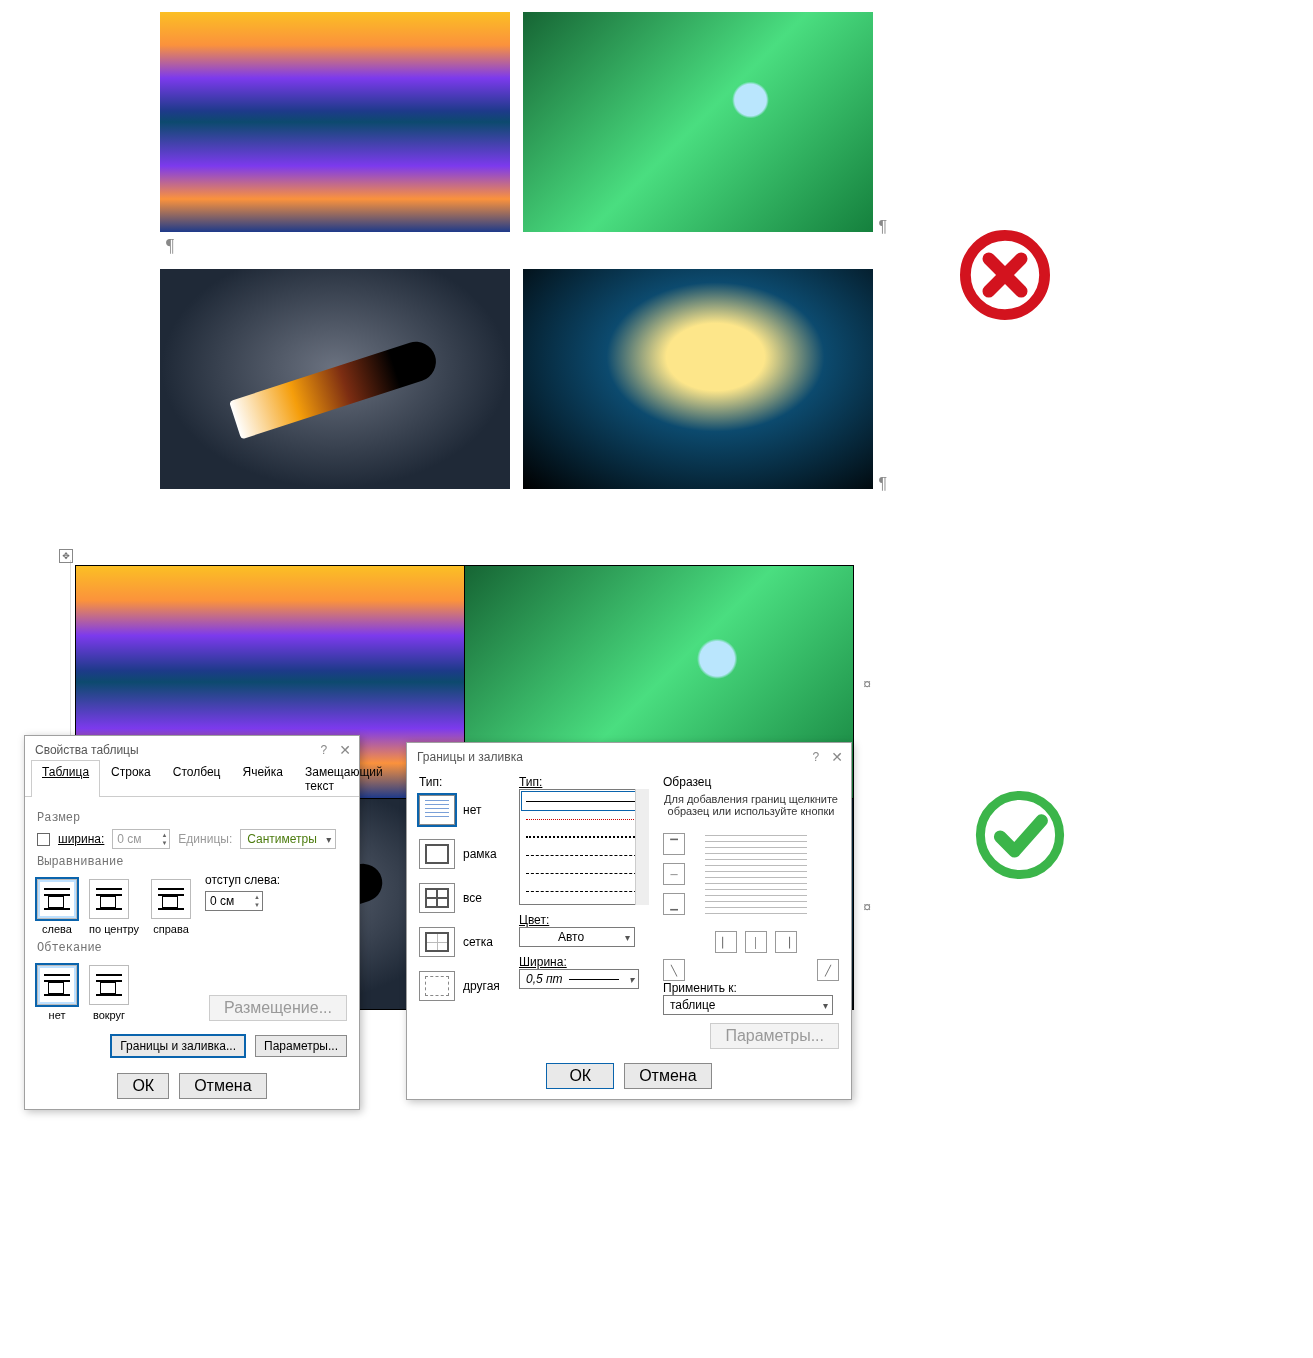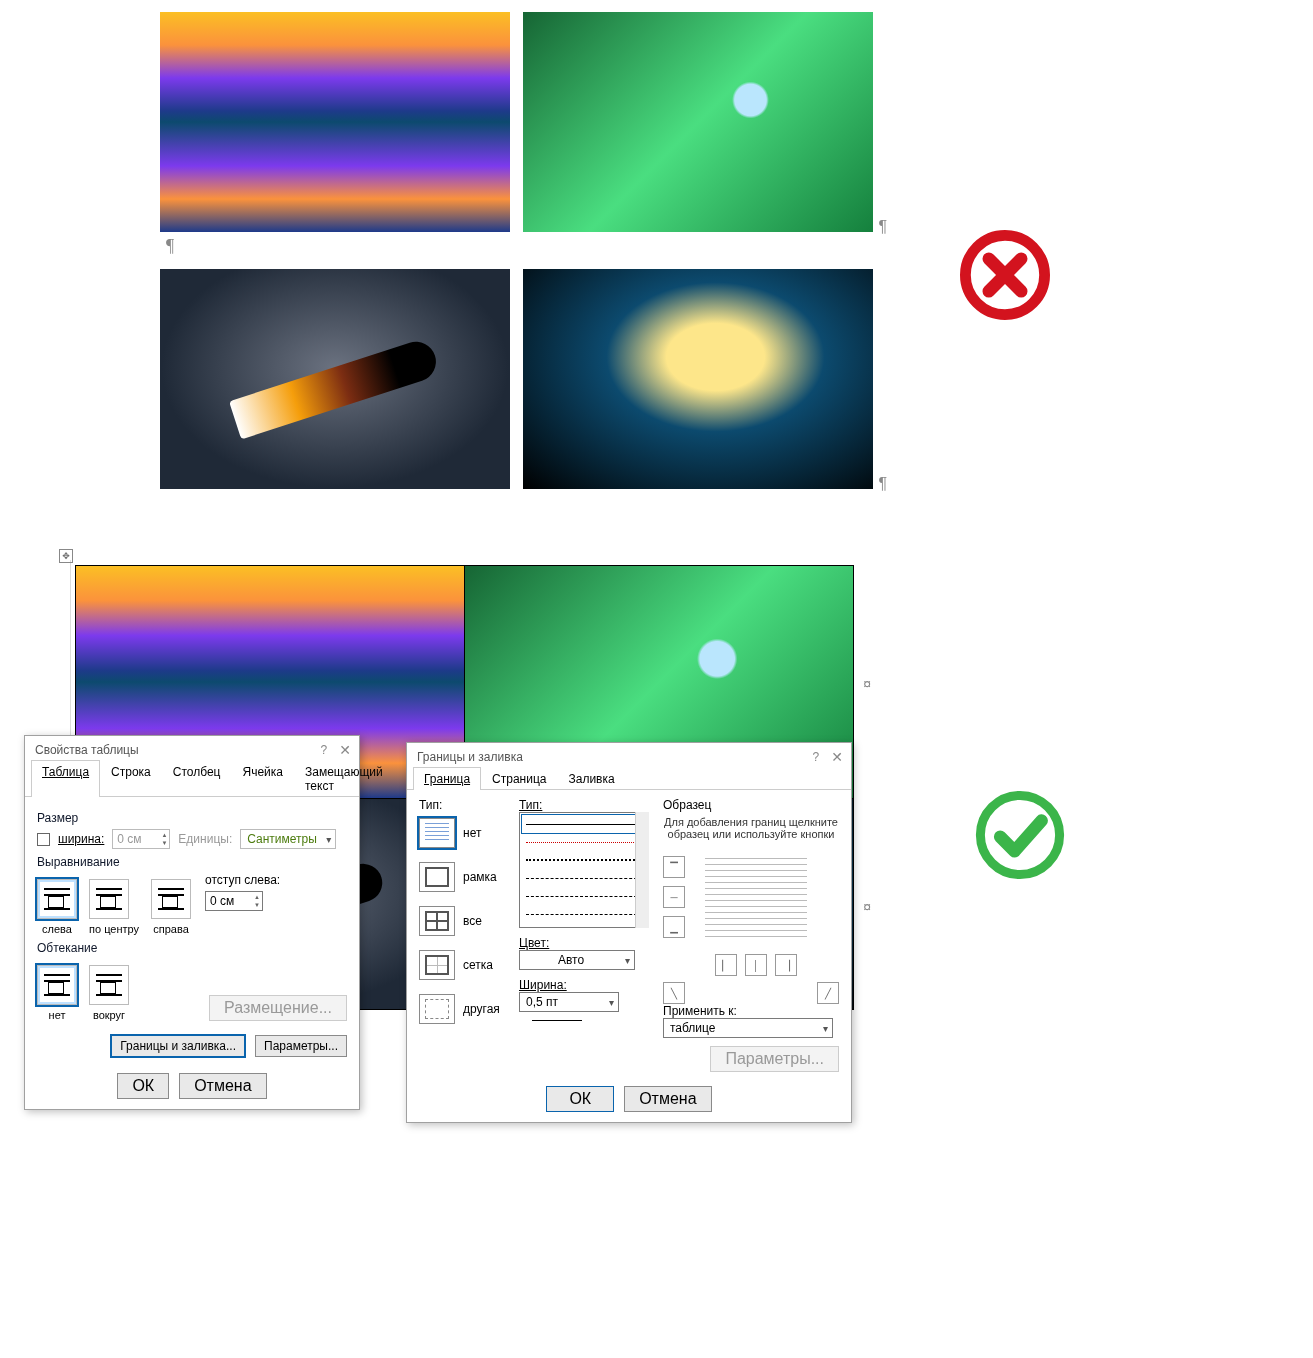--- a/index.html
+++ b/index.html
@@ -31,21 +31,21 @@
 .dlg-title .ctrls { display: flex; gap: 12px; align-items: center; color: #888; }
 .dlg-title .ctrls span { cursor: default; }
 .close-x { font-size: 14px; }
 
 .tabs { display: flex; border-bottom: 1px solid #ccc; padding: 0 6px; }
 .tab { padding: 4px 10px; border: 1px solid transparent; border-bottom: none; margin-bottom: -1px; cursor: default; }
 .tab.active { border-color: #ccc; background: #fff; }
 .tab .ul { text-decoration: underline; margin-top: 16px; }
 
 .dlg-body { padding: 8px 12px; }
-.section-label { color: #0f172a; margin: 6px 0 4px; }
+.section-label { color: #737373; margin: 6px 0 4px; font-family: Liberation Mono, monospace; }
 .row { display: flex; align-items: center; gap: 8px; margin: 4px 0; }
 .cb { width: 13px; height: 13px; border: 1px solid #666; display: inline-block; }
 .spin { width: 58px; height: 20px; border: 1px solid #bbb; padding: 0 18px 0 4px; line-height: 18px; position: relative; background: #fff; color: #999; }
 .spin.en { color: #000; border-color: #7a7a7a; }
 .spin::after { content: "▲\A▼"; white-space: pre; font-size: 6px; position: absolute; right: 2px; top: 1px; line-height: 8px; color: #666; }
 .combo { height: 20px; border: 1px solid #7a7a7a; padding: 0 18px 0 6px; line-height: 18px; position: relative; background: #fff; display: inline-block; min-width: 90px; }
 .combo.dis { color: #4d7c0f; border-color: #bbb; }
 .combo::after { content: "▾"; position: absolute; right: 4px; top: 1px; font-size: 10px; color: #555; }
 
 .icon-btn-row { display: flex; gap: 12px; margin-top: 6px; }
@@ -245,25 +245,20 @@
 </div>
 
 <div class="dialog" style="top:742px; left:406px; width:446px;">
   <div class="dlg-title">
     <span>Границы и заливка</span>
     <span class="ctrls">
       <span>?</span>
       <span class="close-x">✕</span>
     </span>
   </div>
-  <div class="tabs">
-    <div class="tab active"><span class="ul">Граница</span></div>
-    <div class="tab"><span>Страница</span></div>
-    <div class="tab"><span>Заливка</span></div>
-  </div>
   <div class="borders-body">
     <div class="col1">
       <div>Тип:</div>
       <div class="type-item">
           <div class="type-icon sel">
             <div class="tic-lines"></div>
           </div>
           <span>нет</span>
         </div>
       <div class="type-item">
@@ -312,21 +307,21 @@
             </div>
           <div class="style-line">
               <div class="sline" style="border-top:1px dashed #000"></div>
             </div>
         </div>
         <div class="style-scroll"></div>
       </div>
       <div style="margin-top:8px"><span style="text-decoration:underline">Цвет:</span></div>
       <div class="combo" style="width:116px;text-align:center;">Авто</div>
       <div style="margin-top:8px"><span style="text-decoration:underline">Ширина:</span></div>
-      <div class="combo" style="width:100px;"><span>0,5 пт</span><span style="display:inline-block;border-top:1px solid #000;width:50px;vertical-align:middle;margin-left:6px;"></span></div>
+      <div class="combo" style="width:120px;font-style:italic;"><span>0,5 пт</span><span style="display:inline-block;border-top:1px solid #000;width:50px;vertical-align:middle;margin-left:6px;"></span></div>
     </div>
     <div class="col3">
       <div>Образец</div>
       <div class="preview-hint">Для добавления границ щелкните образец или используйте кнопки</div>
       <div class="preview-box">
         <div class="pv-sidebtns">
           <div class="pv-btn">▔</div>
           <div class="pv-btn">─</div>
           <div class="pv-btn">▁</div>
         </div>

